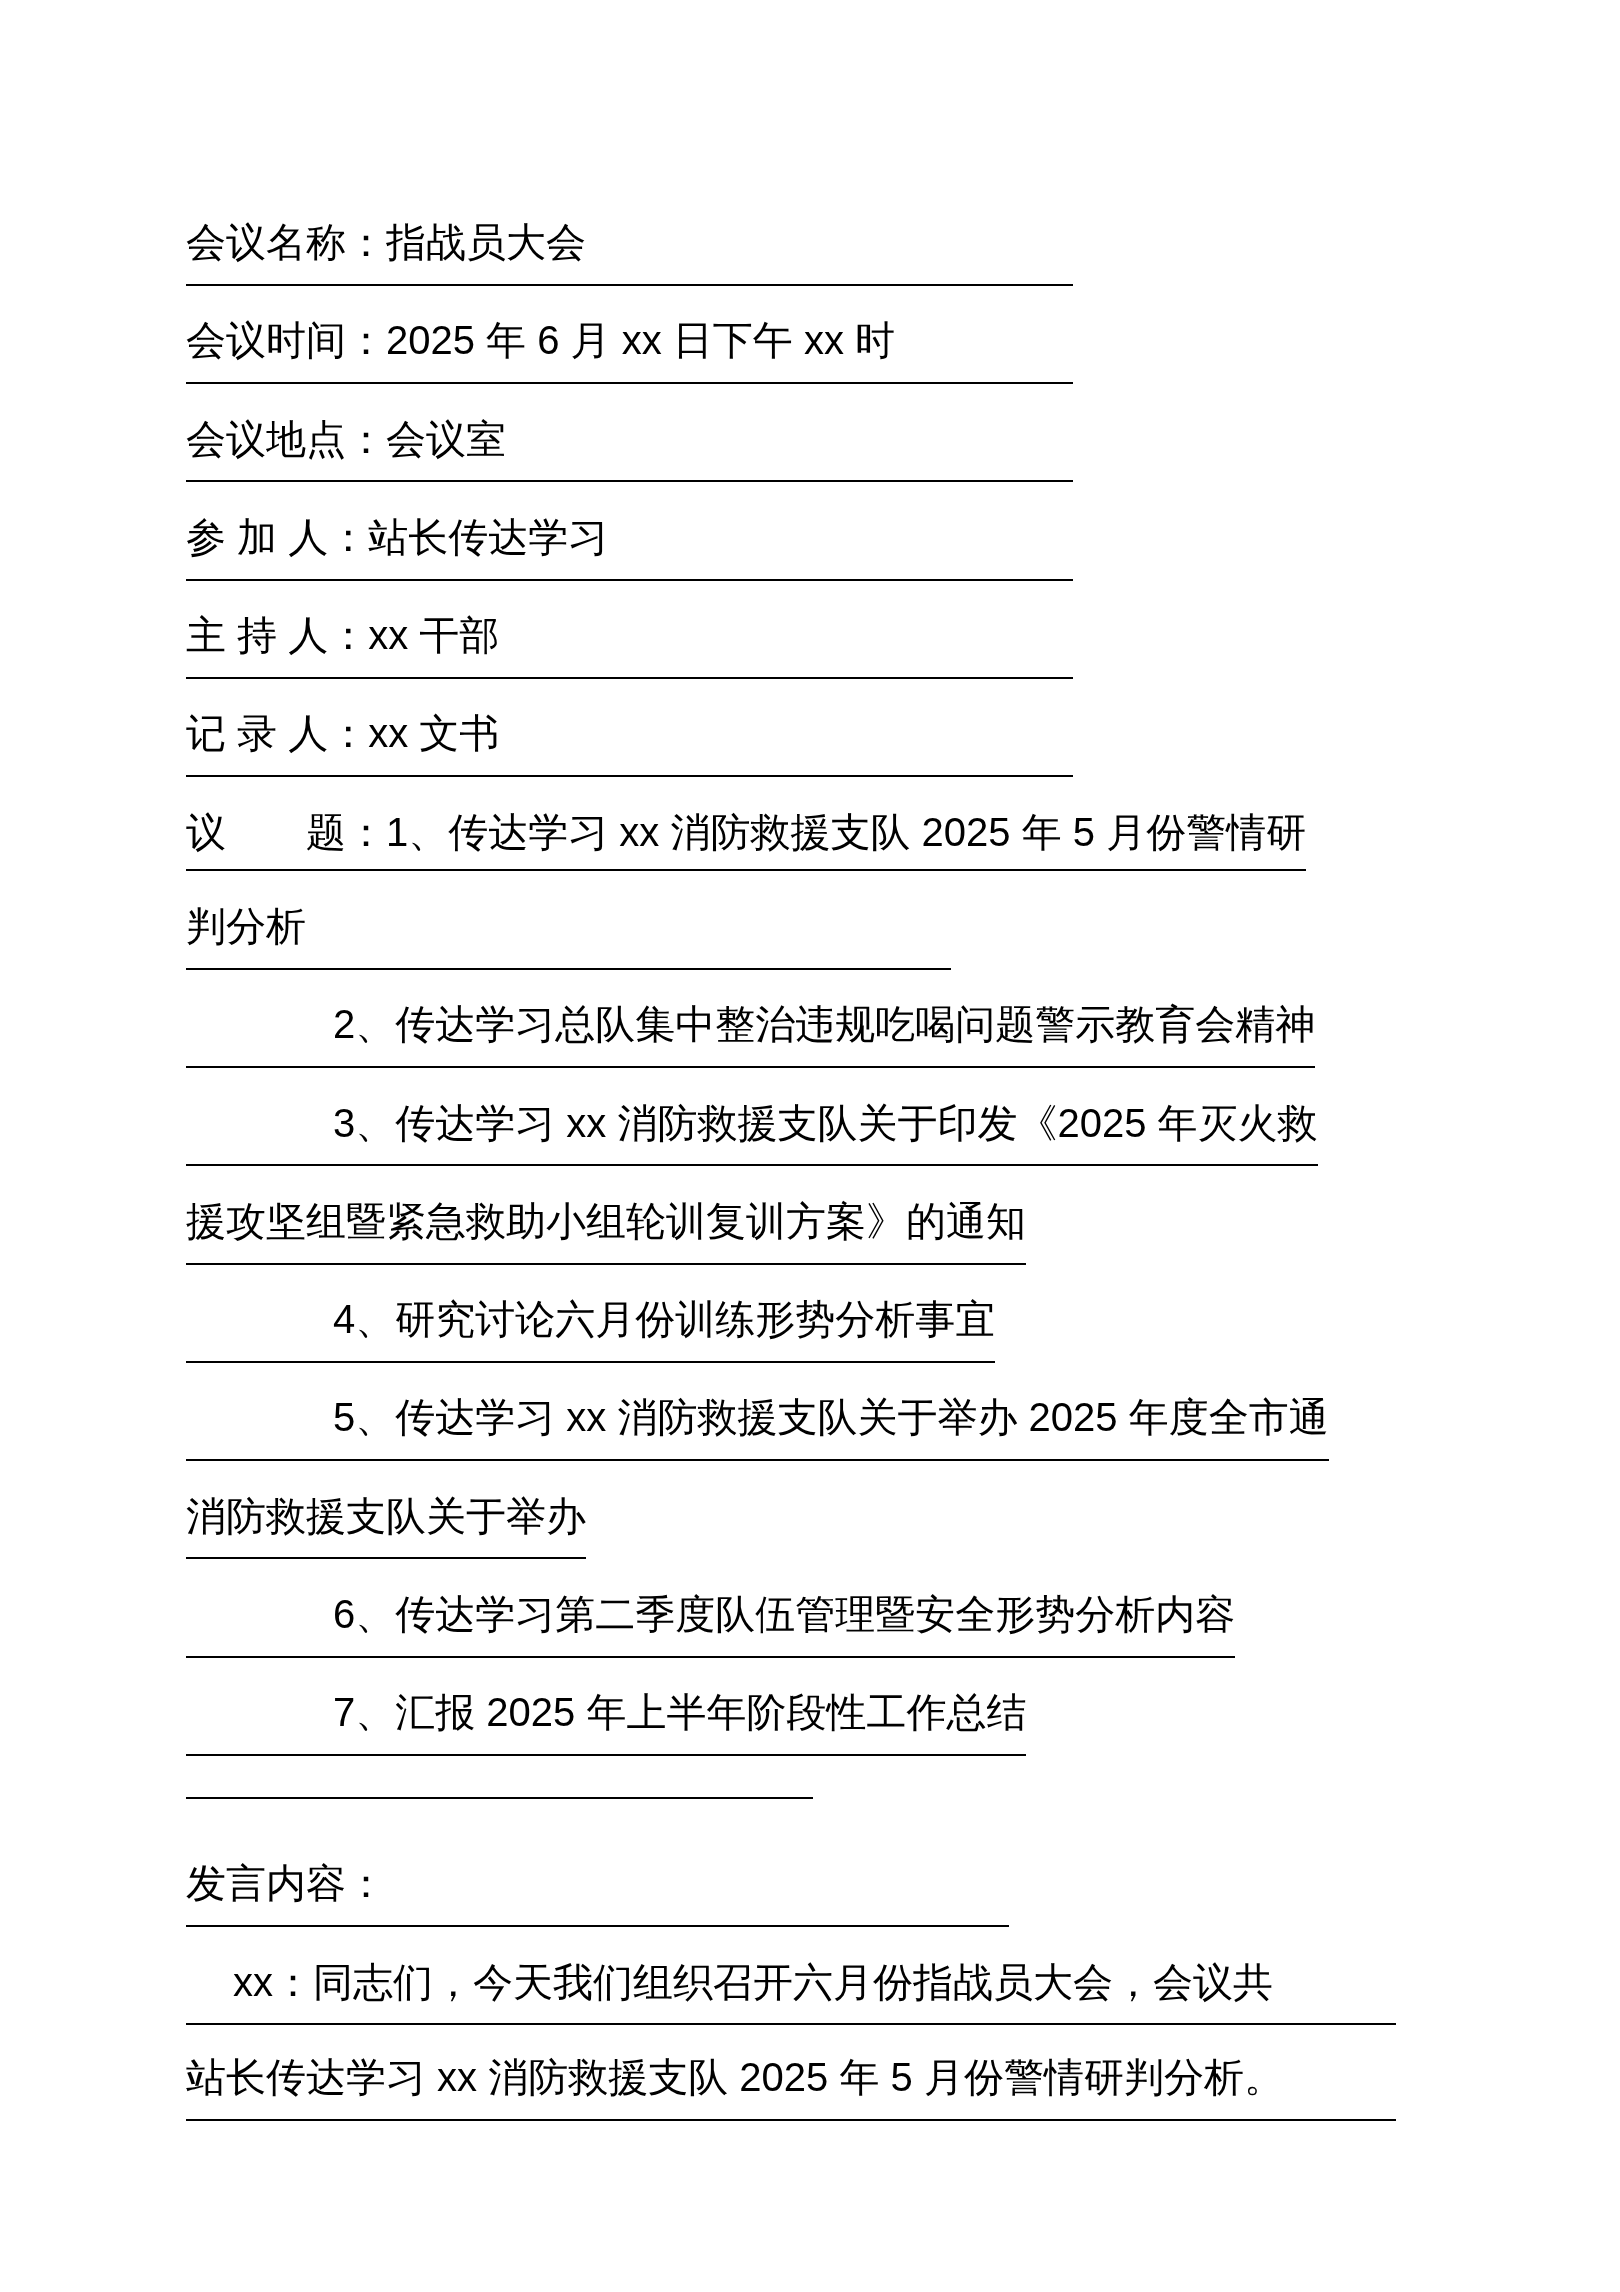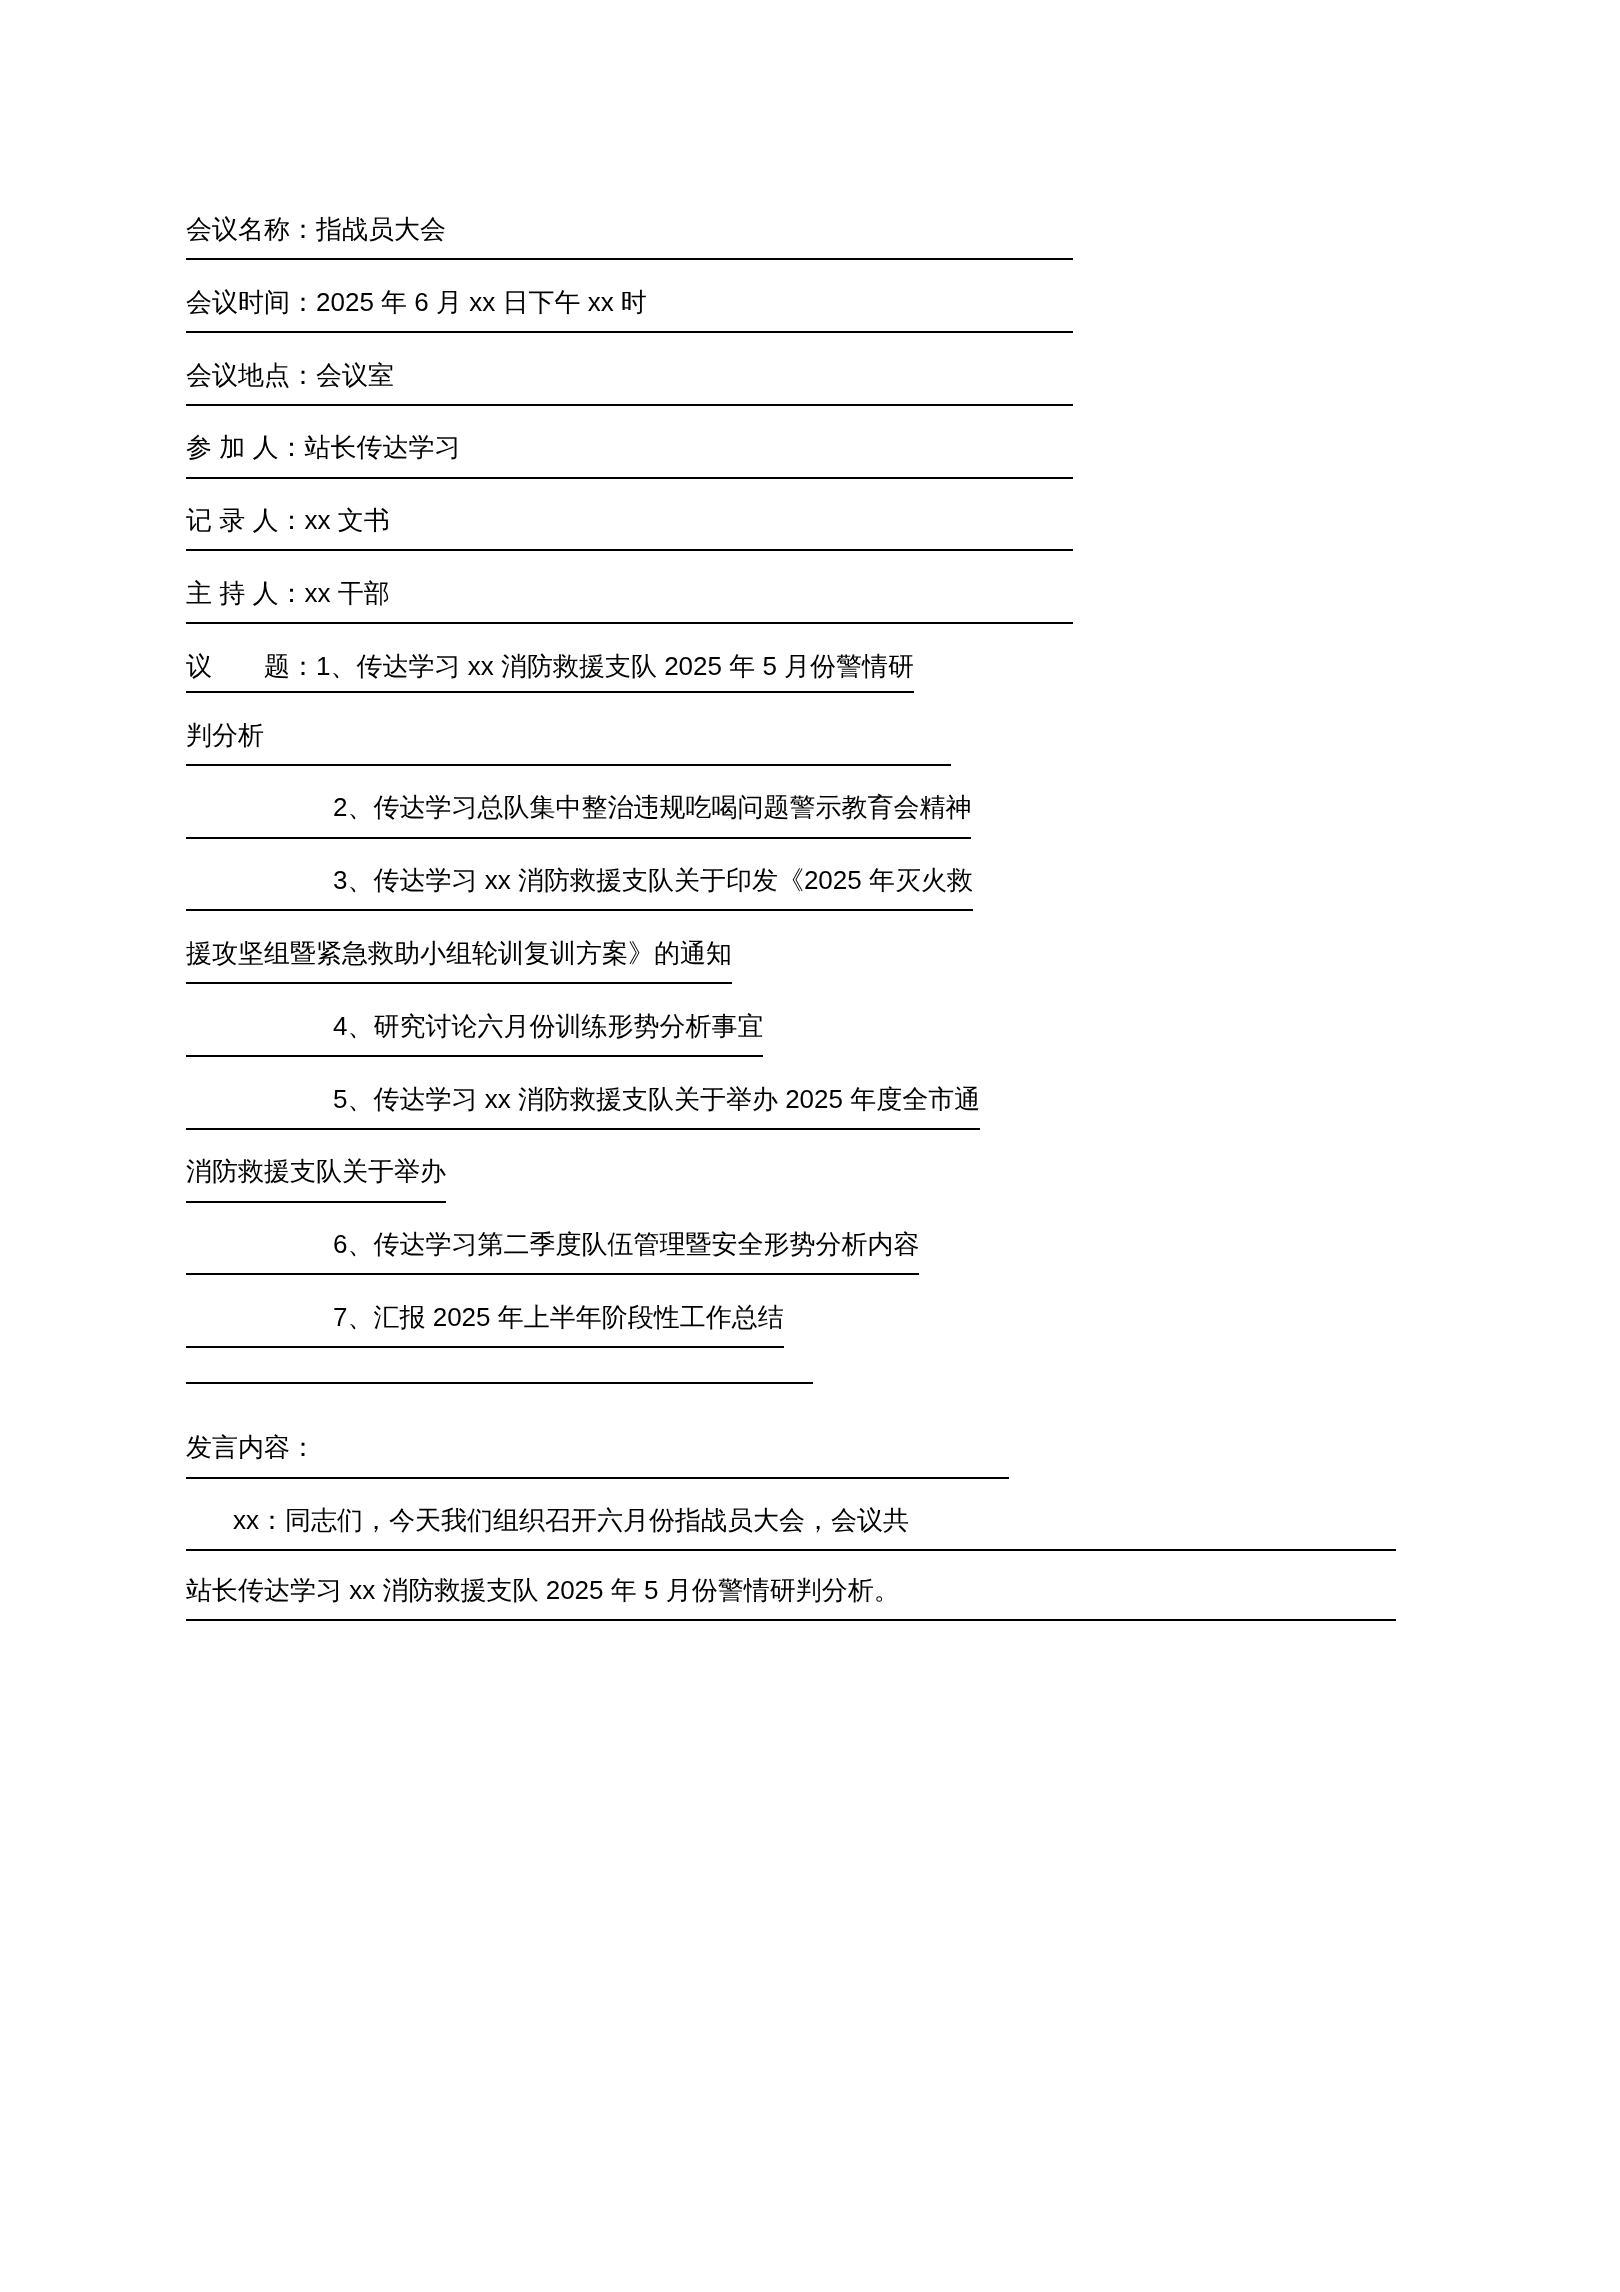--- a/index.html
+++ b/index.html
@@ -15,21 +15,21 @@
     position: relative;
     overflow: hidden;
   }
   .page {
     box-sizing: border-box;
     width: 1620px;
     height: 2293px;
     padding: 206px 147px 118px 186px;
   }
   .doc-body {
-    font-size: 26px;
+    font-size: 40px;
     line-height: 1.82;
   }
 
   
   .line {
     display: block;
     white-space: nowrap;
     margin-bottom: 18.6px;
   }
   .u {
@@ -101,27 +101,27 @@
 
     <div class="line">
       <span class="u" style="width:887px;">
         <span class="label">参 加 人：</span><span>站长传达学习</span>
       </span>
     </div>
 
 
     <div class="line">
       <span class="u" style="width:887px;">
+        <span class="label">主 持 人：</span><span>xx 干部</span>
+      </span>
+    </div>
+
+    <div class="line">
+      <span class="u" style="width:887px;">
         <span class="label">记 录 人：</span><span>xx 文书</span>
-      </span>
-    </div>
-
-    <div class="line">
-      <span class="u" style="width:887px;">
-        <span class="label">主 持 人：</span><span>xx 干部</span>
       </span>
     </div>
 
     <div class="agenda-line">
       <span class="full">
         <span class="label">议　　题：</span><span>1、传达学习 xx 消防救援支队 2025 年 5 月份警情研</span>
       </span>
     </div>
     <div class="agenda-line">
       <span class="u" style="width:765px;">

